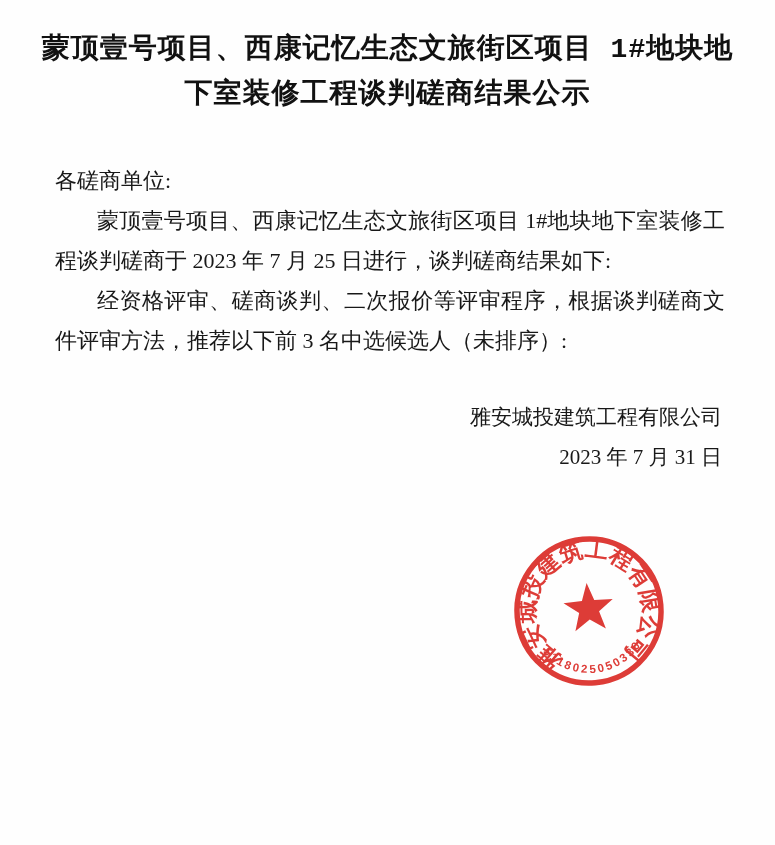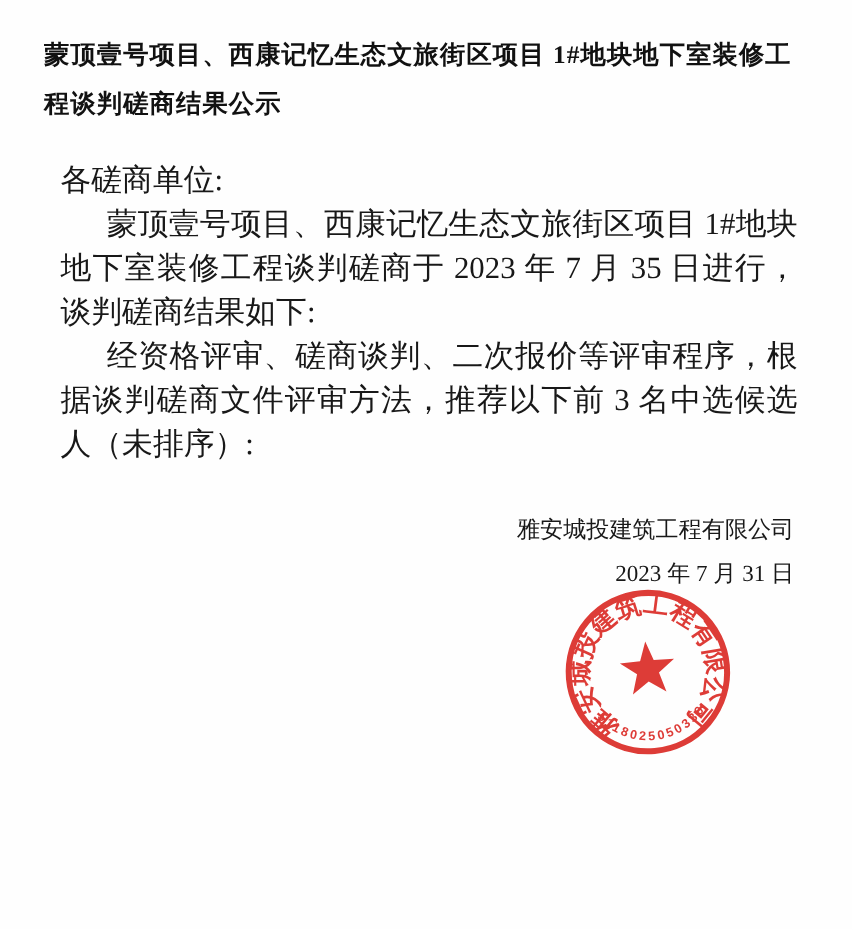--- a/index.html
+++ b/index.html
@@ -9,30 +9,31 @@
     width: 775px;
     height: 845px;
     margin: 0 auto;
     background: #fefefe;
     color: #181818;
     font-family: "Liberation Serif", "DejaVu Serif", serif;
     overflow: hidden;
   }
   .title {
     margin: 27px 40px 0 40px;
-    font-family: Liberation Serif, serif;
+    font-family: Liberation Mono, monospace;
     font-weight: 700;
-    font-size: 23px;
+    font-size: 28px;
     line-height: 45px;
     letter-spacing: 1px;
+    text-align: center;
     color: #111111;
   }
   .body {
-    margin: 28px 50px 0 55px;
-    font-size: 28px;
+    margin: 44px 50px 0 55px;
+    font-size: 22px;
     line-height: 40px;
     text-align: justify;
   }
   .para { text-indent: 42px; }
   .salutation { text-indent: 0; }
   .underlined {
     text-underline-offset: 6px;
     text-decoration-thickness: 1.5px;
   }
   .candidate { text-indent: 42px; }
@@ -72,21 +73,21 @@
 </head>
 <body>
 
 <div class="page">
 
   <h1 class="title">蒙顶壹号项目、西康记忆生态文旅街区项目 1#地块地下室装修工程谈判磋商结果公示</h1>
 
   <div class="body">
     <p class="salutation">各磋商单位:</p>
 
-    <p class="para"><span class="underlined">蒙顶壹号项目、西康记忆生态文旅街区项目 1#地块地下室装修工程</span><span>谈判磋商于 2023 年 7 月 35 日进行，谈判磋商结果如下:</span></p>
+    <p class="para"><span class="underlined">蒙顶壹号项目、西康记忆生态文旅街区项目 1#地块地下室装修工程</span><span>谈判磋商于 2023 年 7 月 25 日进行，谈判磋商结果如下:</span></p>
 
     <p class="para">经资格评审、磋商谈判、二次报价等评审程序，根据谈判磋商文件评审方法，推荐以下前 3 名中选候选人（未排序）:</p>
 
 
   </div>
 
   <div class="signature">
     <p>雅安城投建筑工程有限公司</p>
     <p>2023 年 7 月 31 日</p>
   </div>

